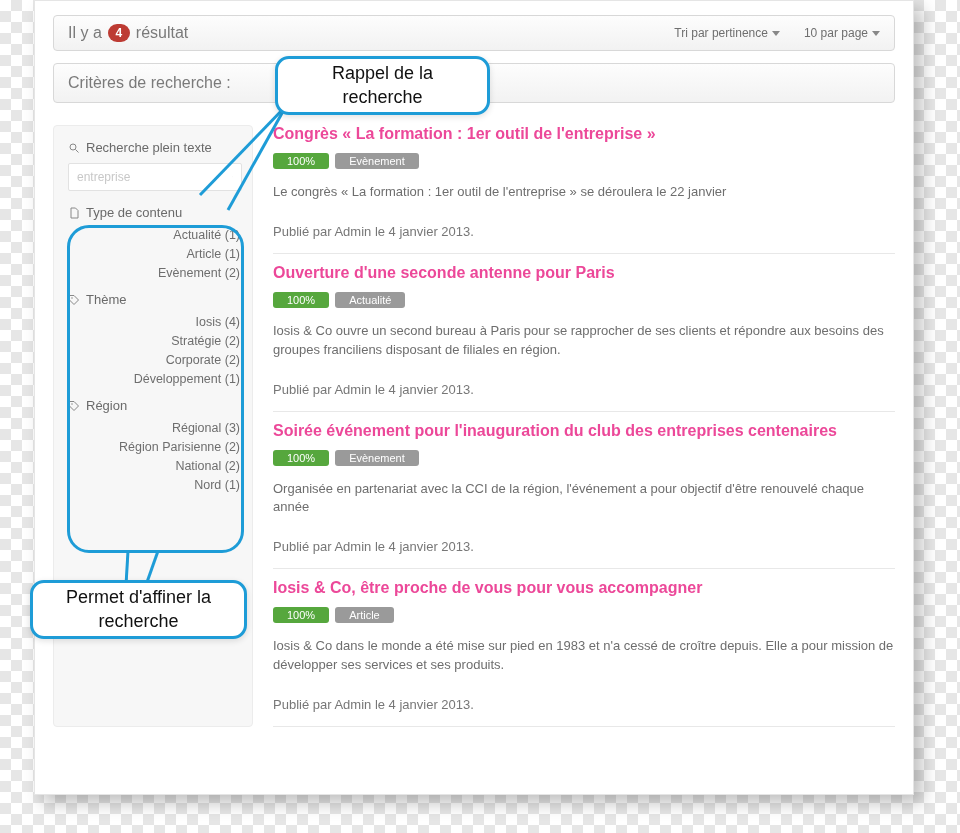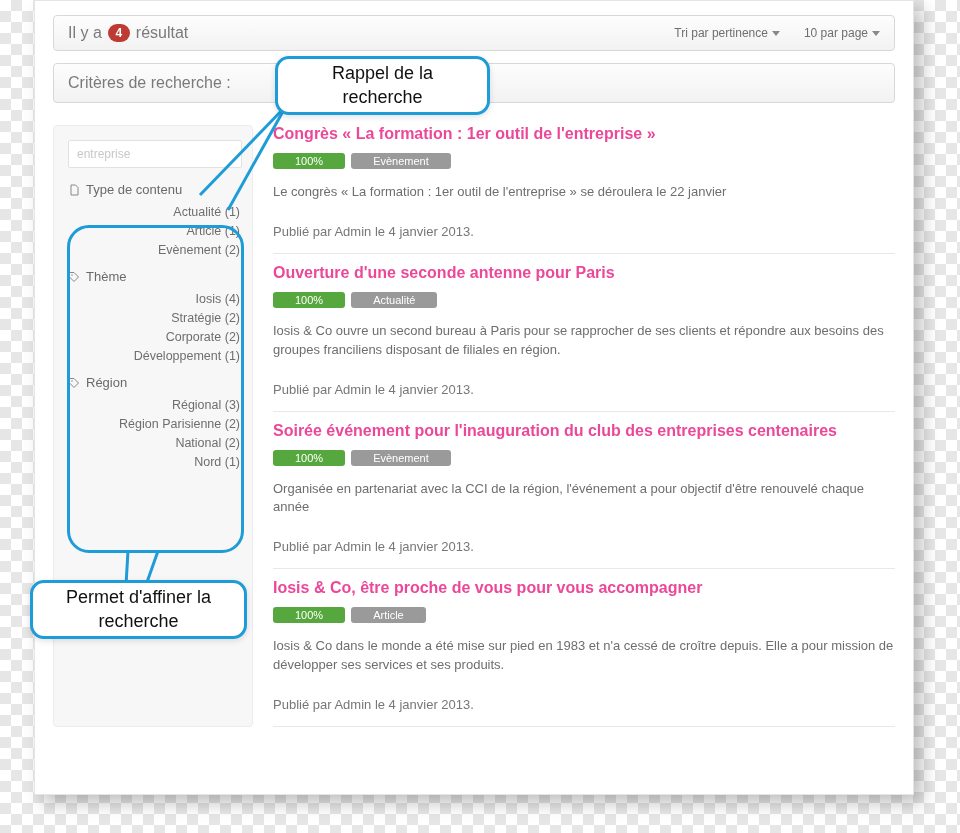--- a/index.html
+++ b/index.html
@@ -71,21 +71,21 @@
   .facet-group { padding: 0 12px 10px 14px; text-align: right; }
   .facet-head { color: #6a6a6a; font-size: 13px; margin-bottom: 6px; display: flex; align-items: center; gap: 6px; }
   .facet-list { list-style: none; padding-left: 14px; }
   .facet-list li { color: #6e6e6e; font-size: 12.5px; line-height: 1.5; cursor: pointer; }
 
   .main { flex: 1; margin-top: 22px; }
   .result { border-bottom: 1px solid #e8e8e8; padding: 10px 0 14px 0; }
   .result:first-child { padding-top: 0; }
   .result h3 { color: #ec4899; font-size: 16px; font-weight: 700; margin-bottom: 10px; cursor: pointer; }
   .tags { display: flex; gap: 6px; margin-bottom: 14px; }
-  .tag { font-size: 11px; color: #fff; padding: 2px 22px; border-radius: 3px; }
+  .tag { font-size: 11px; color: #fff; padding: 2px 14px; border-radius: 3px; }
   .tag.score { background: #56a73d; }
   .tag.cat { background: #9a9a9a; }
   .excerpt { color: #6e6e6e; font-size: 13px; line-height: 1.45; margin-bottom: 18px; }
   .meta { color: #777; font-size: 13px; padding-top: 4px; }
 
   
   .callout {
     position: absolute; z-index: 50;
     border: 3px solid #1E9CD7; border-radius: 14px;
     background: #fff; color: #111; font-size: 18px; line-height: 1.35;
@@ -129,20 +129,27 @@
     </div>
   </div>
 
   <div class="hbox second">
     <span>Critères de recherche :</span>
   </div>
 
   <div class="body">
 
     <aside class="sidebar">
+      <div class="side-title">
+        <svg class="ico" viewBox="0 0 24 24">
+            <circle cx="10" cy="10" r="6" fill="none" stroke="#888" stroke-width="2"></circle>
+            <line x1="15" y1="15" x2="21" y2="21" stroke="#888" stroke-width="2"></line>
+          </svg>
+        <span>Recherche plein texte</span>
+      </div>
       <div class="search-box">
         <input type="text" placeholder="entreprise" style="">
         <svg class="ico" viewBox="0 0 24 24">
             <circle cx="10" cy="10" r="6" fill="none" stroke="#cfcfcf" stroke-width="2"></circle>
             <line x1="15" y1="15" x2="21" y2="21" stroke="#cfcfcf" stroke-width="2"></line>
           </svg>
       </div>
       <div id="facet-groups">
           <div class="facet-group">
             <div class="facet-head">

